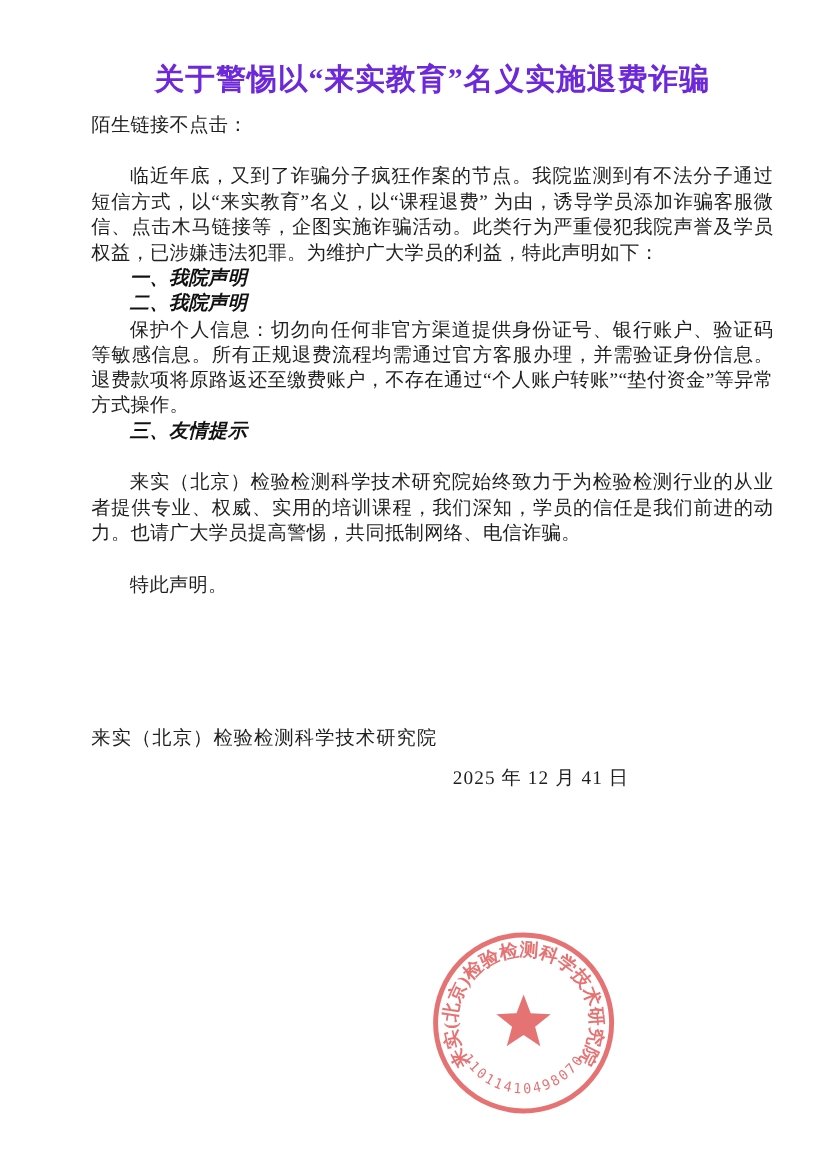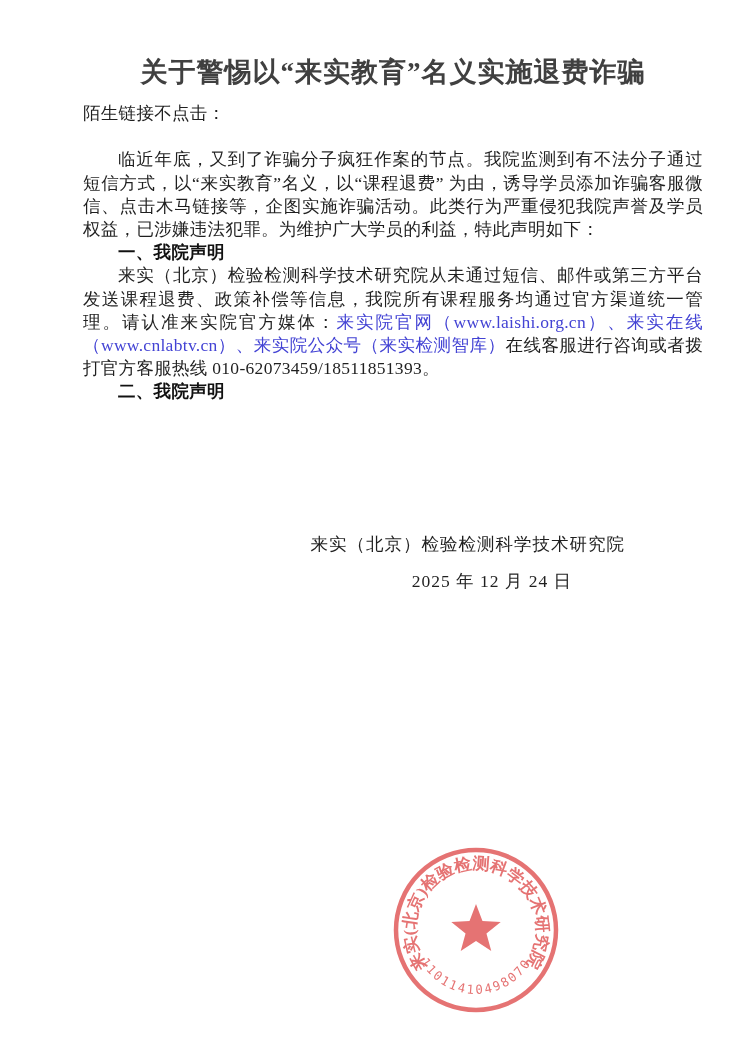--- a/index.html
+++ b/index.html
@@ -21,43 +21,43 @@
   }
   .content {
     padding: 50px 44px 0 83px;
   }
   .doc-title {
     text-align: center;
     font-size: 27px;
     font-weight: bold;
     line-height: 44px;
     letter-spacing: 1px;
-    color: #404040;
+    color: #6d28d9;
     margin-bottom: 8px;
   }
   .body-text {
     font-size: 17.5px;
     line-height: 23.2px;
     letter-spacing: 0.3px;
     text-align: justify;
     text-justify: inter-character;
   }
   .para { text-indent: 35px; }
   .blank-line { height: 23.2px; }
   .section-header {
     font-family: "Liberation Sans", "DejaVu Sans", sans-serif;
     font-weight: bold;
     text-indent: 35px;
     text-align: left;
     color: #111111;
+    font-style: italic;
   }
   .link-text { color: var(--link_blue); }
   .signature-line {
-    margin-top: 83px;
-    text-align: right;
+    margin-top: 116px;
     padding-right: 78px;
     font-size: 17.5px;
     letter-spacing: 1px;
   }
   .date-line {
     margin-top: 14px;
     text-align: right;
     padding-right: 131px;
     font-size: 17.5px;
     letter-spacing: 1px;
@@ -92,30 +92,33 @@
       <div>关于警惕以“来实教育”名义实施退费诈骗</div>
     </div>
 
     <div class="body-text">
       <p>陌生链接不点击：</p>
       <div class="blank-line"></div>
 
       <p class="para">临近年底，又到了诈骗分子疯狂作案的节点。我院监测到有不法分子通过短信方式，以“来实教育”名义，以“课程退费” 为由，诱导学员添加诈骗客服微信、点击木马链接等，企图实施诈骗活动。此类行为严重侵犯我院声誉及学员权益，已涉嫌违法犯罪。为维护广大学员的利益，特此声明如下：</p>
 
       <p class="section-header">一、我院声明</p>
-      <p class="para"><span>来实（北京）检验检测科学技术研究院从未通过短信、邮件或第三方平台发送课程退费、政策补偿等信息，我院所有课程服务均通过官方渠道统一管理。请认准来实院官方媒体：</span><span class="link-text">来实院官网（www.laishi.org.cn）、来实在线（www.cnlabtv.cn）、来实院公众号（来实检测智库）</span><span>在线客服进行咨询或者拨打官方客服热线 010-62073459/18511851393。</span></p>
 
       <p class="section-header">二、我院声明</p>
+      <p class="para">保护个人信息：切勿向任何非官方渠道提供身份证号、银行账户、验证码等敏感信息。所有正规退费流程均需通过官方客服办理，并需验证身份信息。退费款项将原路返还至缴费账户，不存在通过“个人账户转账”“垫付资金”等异常方式操作。</p>
 
+      <p class="section-header">三、友情提示</p>
       <div class="blank-line"></div>
+      <p class="para">来实（北京）检验检测科学技术研究院始终致力于为检验检测行业的从业者提供专业、权威、实用的培训课程，我们深知，学员的信任是我们前进的动力。也请广大学员提高警惕，共同抵制网络、电信诈骗。</p>
       <div class="blank-line"></div>
 
+      <p class="para">特此声明。</p>
 
       <p class="signature-line">来实（北京）检验检测科学技术研究院</p>
-      <p class="date-line">2025 年 12 月 24 日</p>
+      <p class="date-line">2025 年 12 月 41 日</p>
     </div>
   </div>
 
   <div class="seal-wrap">
     <svg viewBox="0 0 170 170" xmlns="http://www.w3.org/2000/svg">
       <defs>
         <path id="ringPath" d="M 36.3,121.7 A 61,61 0 1 1 133.7,121.7" fill="none"></path>
         <path id="serialPath" d="M 28.5,115 A 64,64 0 0 0 141.5,115" fill="none"></path>
       </defs>
       <circle class="seal-ring" cx="85" cy="85" r="80"></circle>

